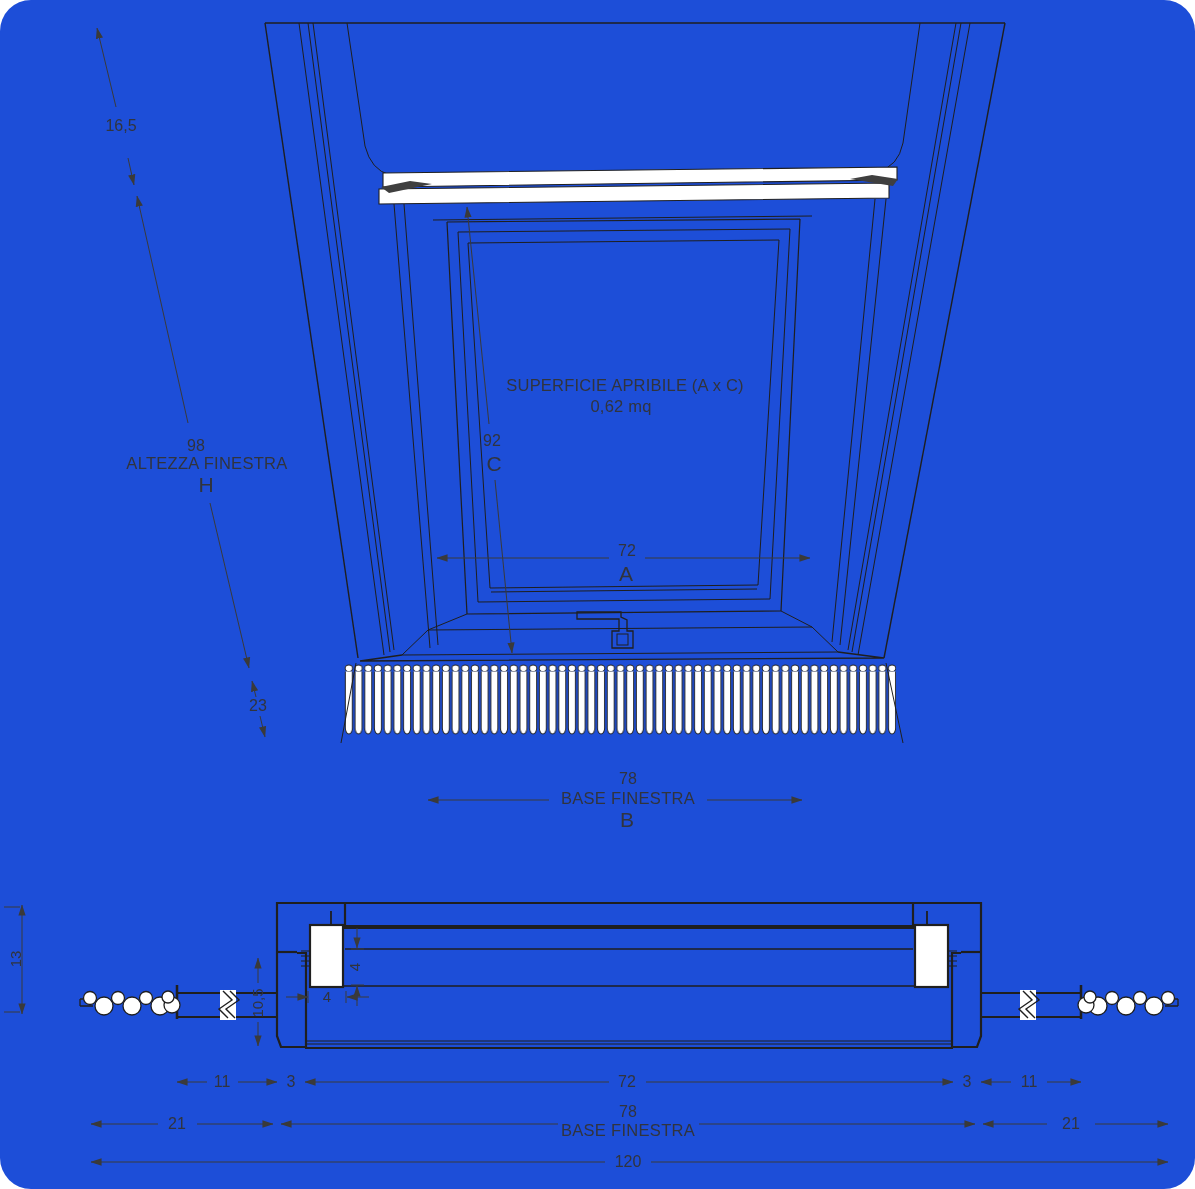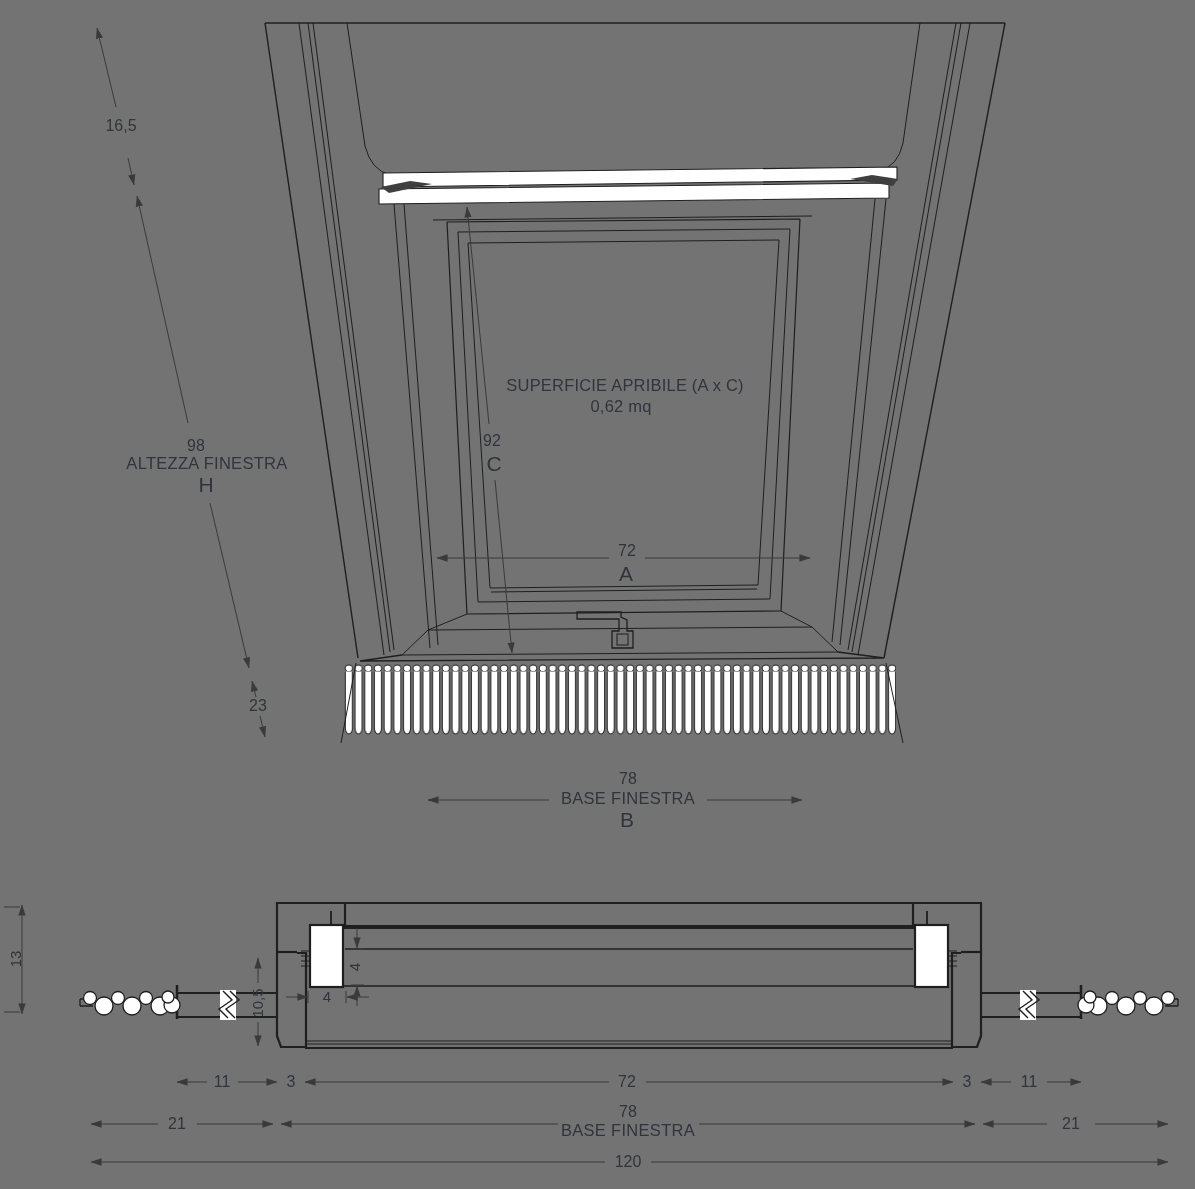--- a/index.html
+++ b/index.html
@@ -1,17 +1,17 @@
 <!DOCTYPE html>
 <html><head>
 <meta charset="utf-8">
 <style>
   html,body{margin:0;padding:0;background:#ffffff;}
-  .canvas{position:relative;width:1195px;height:1189px;background:#737373;overflow:hidden;
-          font-family:"Liberation Sans", sans-serif;}
+  .canvas{position:relative;width:1195px;height:1189px;background:#1d4ed8;overflow:hidden;
+          font-family:"Liberation Sans", sans-serif;border-radius:31px;}
   svg{display:block;}
   text{fill:#31343d;font-family:"Liberation Sans", sans-serif;}
   .dim-num{font-size:16px;}
   .dim-num-sm{font-size:15px;}
   .dim-letter{font-size:21px;}
   .dim-label{font-size:16.5px;letter-spacing:.3px;}
   .surface-label{font-size:16.5px;letter-spacing:.2px;}
   .ln{stroke:#1f1f1f;fill:none;}
   .dim{stroke:#3a3a3a;stroke-width:1;fill:none;}
   .thick{stroke-width:2.2;}

